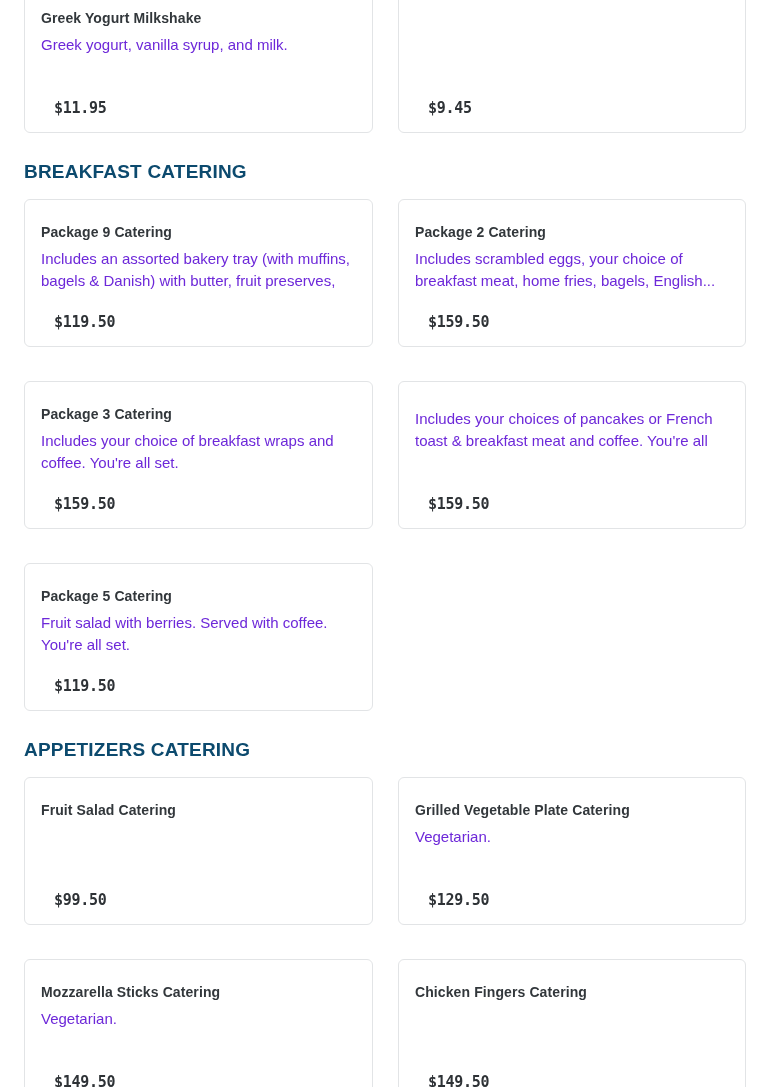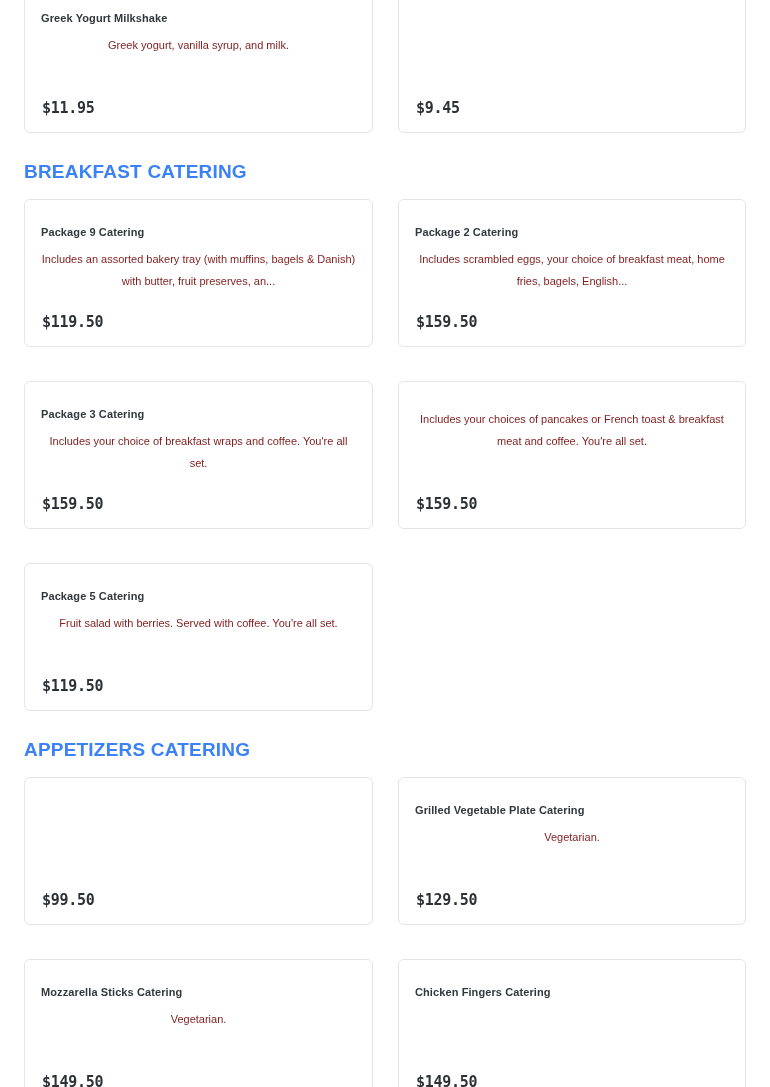--- a/index.html
+++ b/index.html
@@ -25,54 +25,53 @@
   }
   .menu-grid.first {
     margin-top: -15px;
   }
   .section-heading {
     margin: 27px 0 16px 0;
     font-size: 19px;
     line-height: 23px;
     font-weight: 900;
     letter-spacing: 0.2px;
-    color: #3b82f6;
+    color: #0c4a6e;
     text-transform: uppercase;
   }
   .card {
     box-sizing: border-box;
     height: 148px;
     background: #ffffff;
     border: 1px solid #e2e4e6;
     border-radius: 6px;
     padding: 21px 16px;
     position: relative;
     overflow: hidden;
     cursor: pointer;
   }
   .card-title {
     margin: 0;
-    font-size: 11px;
+    font-size: 14px;
     line-height: 22px;
     font-weight: 700;
     color: #32373b;
     letter-spacing: 0.1px;
   }
   .card-desc {
     margin: 5px 0 0 0;
-    font-size: 11px;
+    font-size: 15px;
     line-height: 22px;
-    color: #7f1d1d;
+    color: #6d28d9;
     max-height: 44px;
     overflow: hidden;
-    text-align: center;
   }
   .card-price {
     position: absolute;
-    left: 17px;
+    left: 29px;
     bottom: 15px;
     font-family: "DejaVu Sans Mono", "Liberation Mono", monospace;
     font-size: 15px;
     font-weight: 700;
     letter-spacing: -0.3px;
     color: #2e3236;
   }
 </style>
 </head>
 <body>
@@ -112,20 +111,21 @@
         </div>
         <div class="card">
           <h3 class="card-title">Package 5 Catering</h3>
           <p class="card-desc">Fruit salad with berries. Served with coffee. You're all set.</p>
           <div class="card-price">$119.50</div>
         </div>
       </div>
       <h2 class="section-heading">APPETIZERS CATERING</h2>
       <div class="menu-grid">
         <div class="card">
+          <h3 class="card-title">Fruit Salad Catering</h3>
           <div class="card-price">$99.50</div>
         </div>
         <div class="card">
           <h3 class="card-title">Grilled Vegetable Plate Catering</h3>
           <p class="card-desc">Vegetarian.</p>
           <div class="card-price">$129.50</div>
         </div>
         <div class="card">
           <h3 class="card-title">Mozzarella Sticks Catering</h3>
           <p class="card-desc">Vegetarian.</p>

